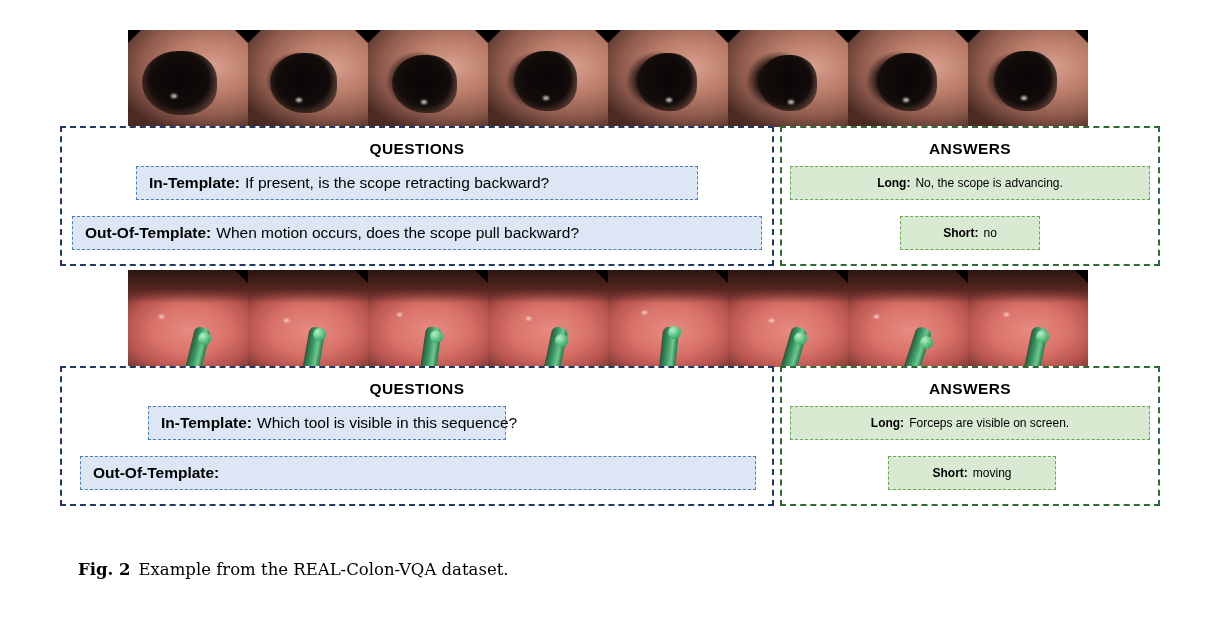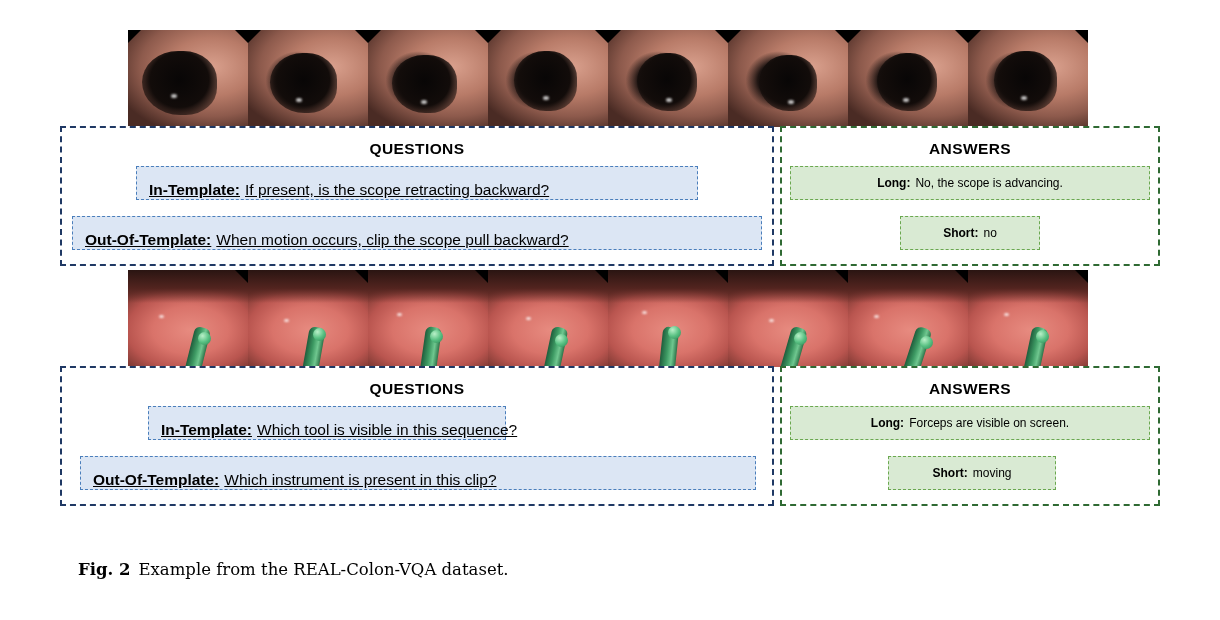--- a/index.html
+++ b/index.html
@@ -135,25 +135,24 @@
     letter-spacing: 0.4px;
     color: #000;
   }
 
   .qbox {
     position: absolute;
     box-sizing: border-box;
     border: 1.6px dashed #4a7ebb;
     background: #dce6f4;
     display: flex;
-    align-items: flex-end;
+    align-items: center;
     padding: 0 12px;
     font-size: 15.5px;
     white-space: nowrap;
-    text-decoration: underline;
   }
   .abox {
     position: absolute;
     box-sizing: border-box;
     border: 1.6px dashed #6aa84f;
     background: #d9ead3;
     display: flex;
     align-items: center;
     justify-content: center;
     padding: 0 12px;
@@ -238,21 +237,21 @@
 
   <div class="panel questions-panel" style="left:60px; top:126px; width:714px; height:140px;">
     <div class="panel-title" style="margin-top:12px;">QUESTIONS</div>
   </div>
   <div class="qbox" style="left:136px; top:166px; width:562px; height:34px;">
     <span class="lbl">In-Template:</span>
     <span>If present, is the scope retracting backward?</span>
   </div>
   <div class="qbox" style="left:72px; top:216px; width:690px; height:34px;">
     <span class="lbl">Out-Of-Template:</span>
-    <span>When motion occurs, clip the scope pull backward?</span>
+    <span>When motion occurs, does the scope pull backward?</span>
   </div>
 
   <div class="panel answers-panel" style="left:780px; top:126px; width:380px; height:140px;">
     <div class="panel-title" style="margin-top:12px;">ANSWERS</div>
   </div>
   <div class="abox" style="left:790px; top:166px; width:360px; height:34px;">
     <span class="lbl">Long:</span>
     <span>No, the scope is advancing.</span>
   </div>
   <div class="abox" style="left:900px; top:216px; width:140px; height:34px;">
@@ -329,21 +328,20 @@
 
   <div class="panel questions-panel" style="left:60px; top:366px; width:714px; height:140px;">
     <div class="panel-title" style="margin-top:12px;">QUESTIONS</div>
   </div>
   <div class="qbox" style="left:148px; top:406px; width:358px; height:34px;">
     <span class="lbl">In-Template:</span>
     <span>Which tool is visible in this sequence?</span>
   </div>
   <div class="qbox" style="left:80px; top:456px; width:676px; height:34px;">
     <span class="lbl">Out-Of-Template:</span>
-    <span>Which instrument is present in this clip?</span>
   </div>
 
   <div class="panel answers-panel" style="left:780px; top:366px; width:380px; height:140px;">
     <div class="panel-title" style="margin-top:12px;">ANSWERS</div>
   </div>
   <div class="abox" style="left:790px; top:406px; width:360px; height:34px;">
     <span class="lbl">Long:</span>
     <span>Forceps are visible on screen.</span>
   </div>
   <div class="abox" style="left:888px; top:456px; width:168px; height:34px;">

